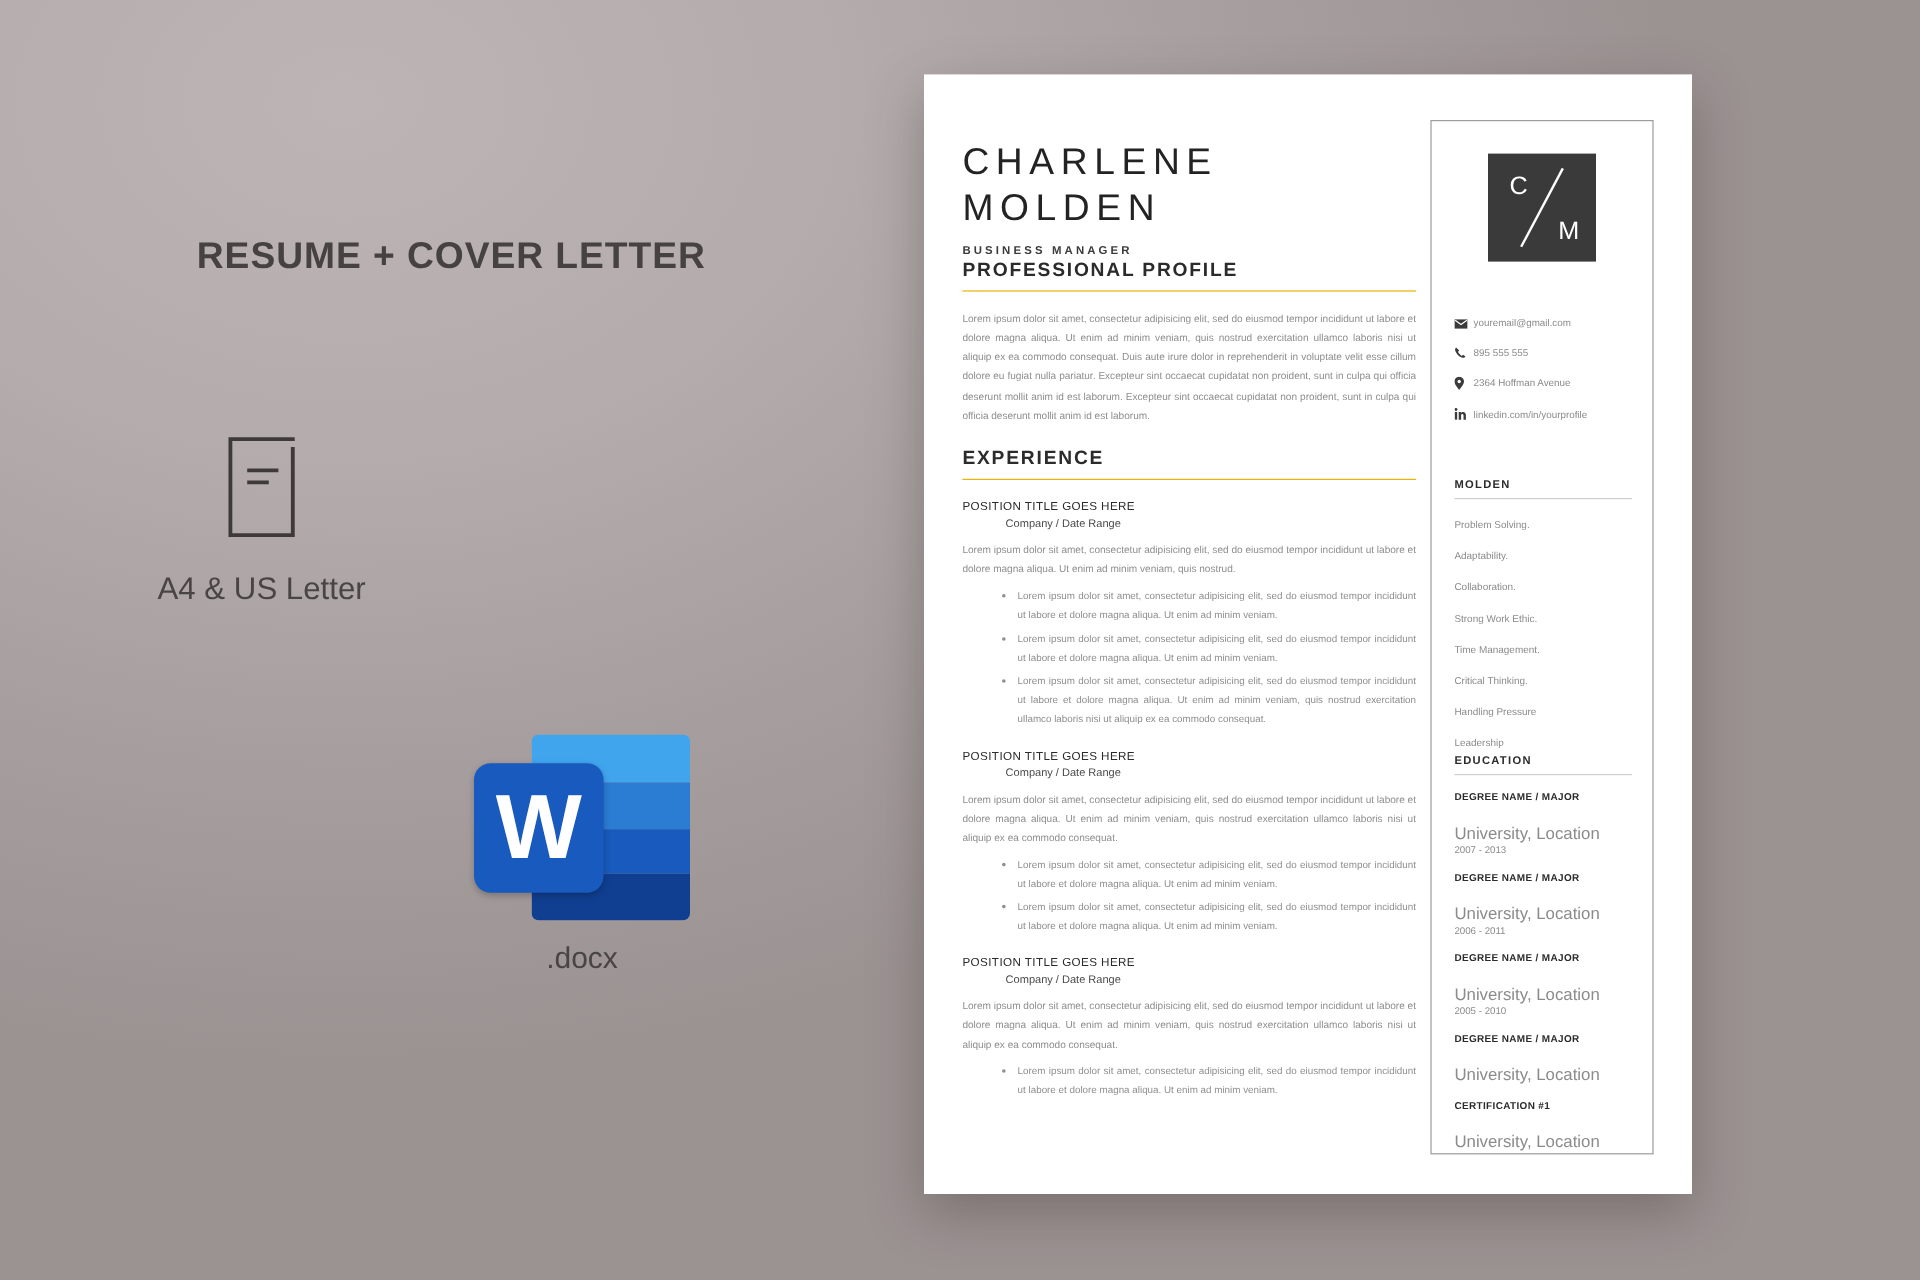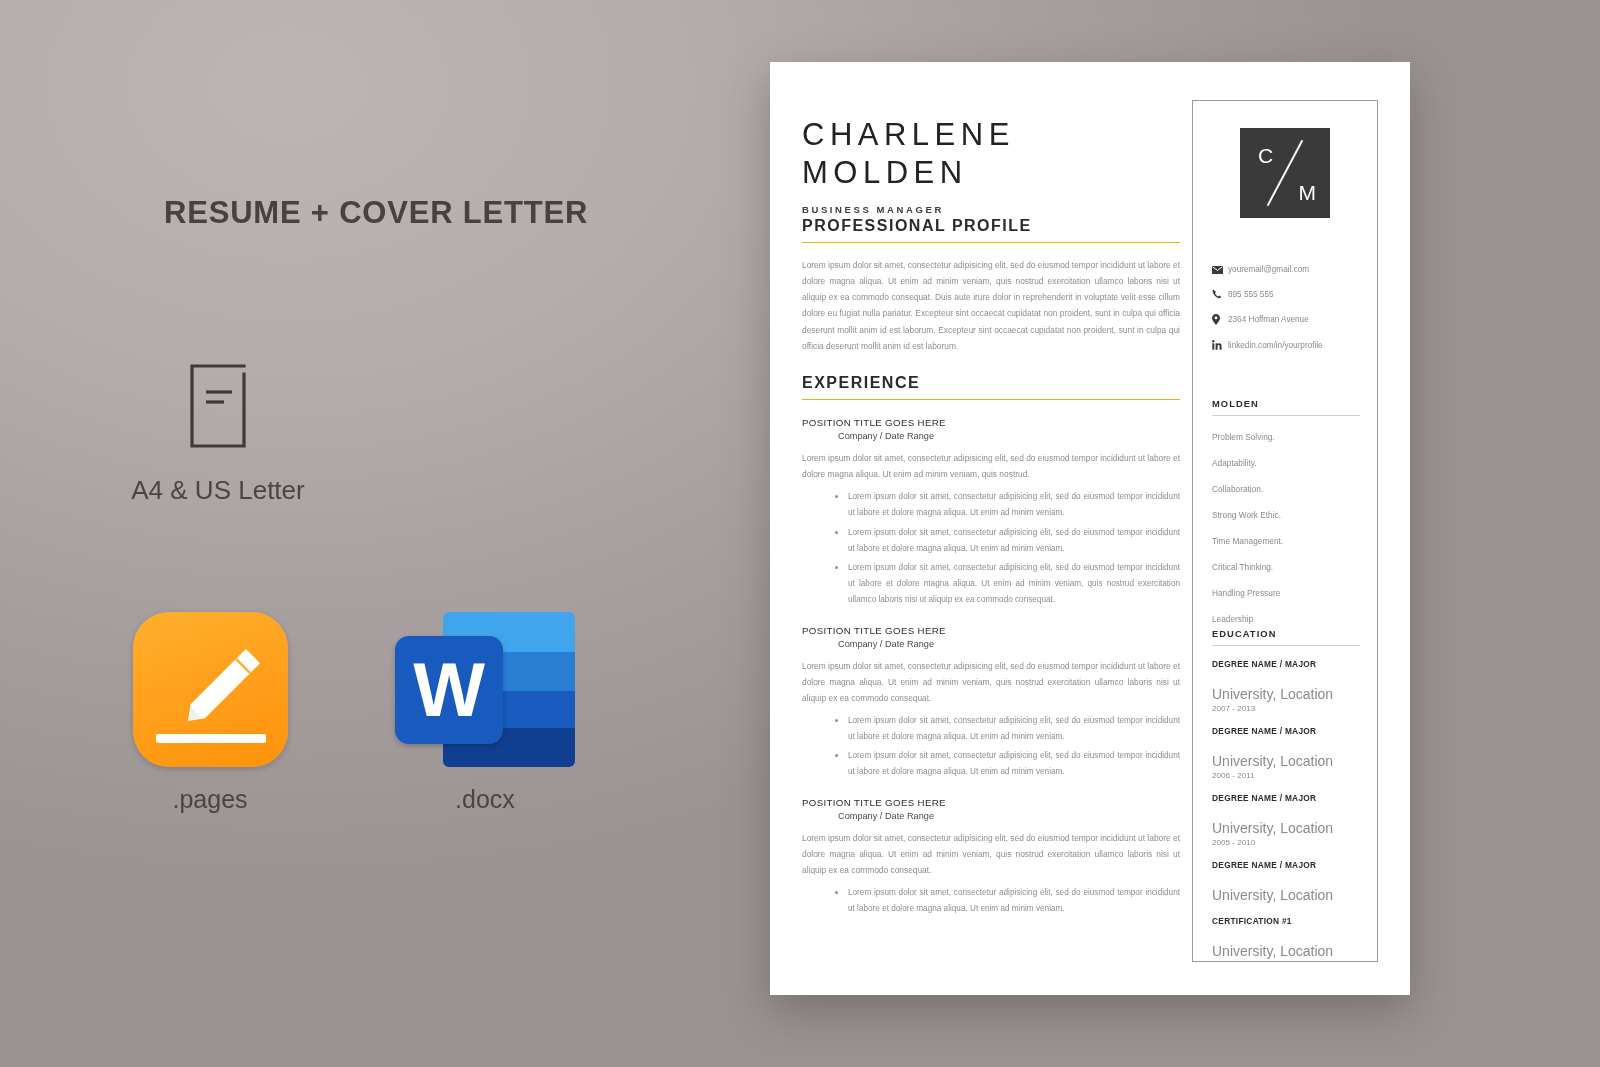--- a/index.html
+++ b/index.html
@@ -144,33 +144,20 @@
         <svg width="72" height="92" viewBox="0 0 72 92">
           <path d="M10 6 H54 L62 6 M62 14 V86 H10 V6" fill="none" stroke="#3e3a3a" stroke-width="3.2" stroke-linecap="square"></path>
           <line x1="24" y1="32" x2="50" y2="32" stroke="#3e3a3a" stroke-width="3.2"></line>
           <line x1="24" y1="42" x2="42" y2="42" stroke="#3e3a3a" stroke-width="3.2"></line>
         </svg>
       </div>
       <div class="flabel">A4 &amp; US Letter</div>
     </div>
 
 
-    <div class="app" id="app-pages">
-      <div class="pages-icon">
-        <svg class="pencil" viewBox="0 0 112 112">
-          <g transform="rotate(45 56 56)">
-            <path d="M46 8 H66 V86 L56 100 L46 86 Z" fill="#ffffff"></path>
-            <path d="M46 22 H66" stroke="#ffb02e" stroke-width="2.5" fill="none"></path>
-            <path d="M48 88 L56 99 L64 88 Z" fill="#f0f0f0"></path>
-          </g>
-        </svg>
-        <div class="baseline"></div>
-      </div>
-      <div class="alabel">.pages</div>
-    </div>
 
     <div class="app" id="app-docx">
       <div class="word-icon">
         <div class="sheet">
           <div class="b1"></div>
           <div class="b2"></div>
           <div class="b3"></div>
           <div class="b4"></div>
         </div>
         <div class="wtile">W</div>

